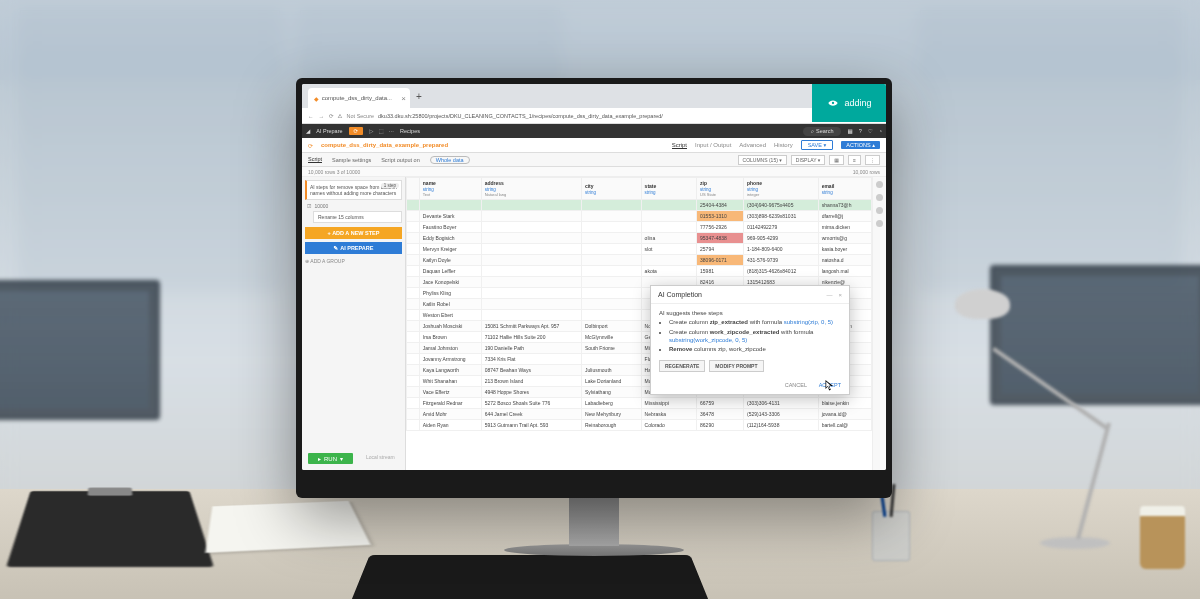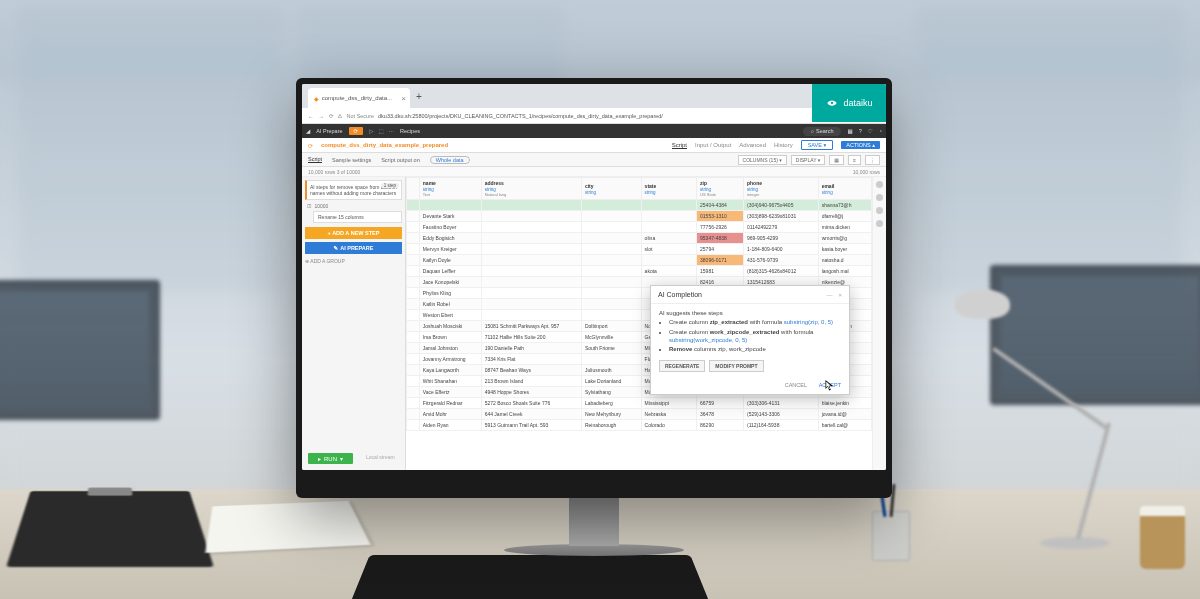--- a/index.html
+++ b/index.html
@@ -146,21 +146,21 @@
 <div class="monitor">
   <div class="monitor-foot"></div>
   <div class="monitor-stand"></div>
   <div class="monitor-bezel"></div>
   <div class="monitor-screen">
 
     <div class="brand-badge">
       <svg viewBox="0 0 24 24" fill="#fff">
           <path d="M4 12c3-6 13-6 16 0-3 6-13 6-16 0zm8-2a2 2 0 100 4 2 2 0 000-4z"></path>
         </svg>
-      <span>dataiku</span>
+      <span>adding</span>
     </div>
 
     <div class="browser-chrome">
       <div class="tab">
         <span style="color:#f28c28;">◆</span>
         <span>compute_dss_dirty_data...</span>
         <span class="tab-close">×</span>
       </div>
       <span class="new-tab">+</span>
     </div>

